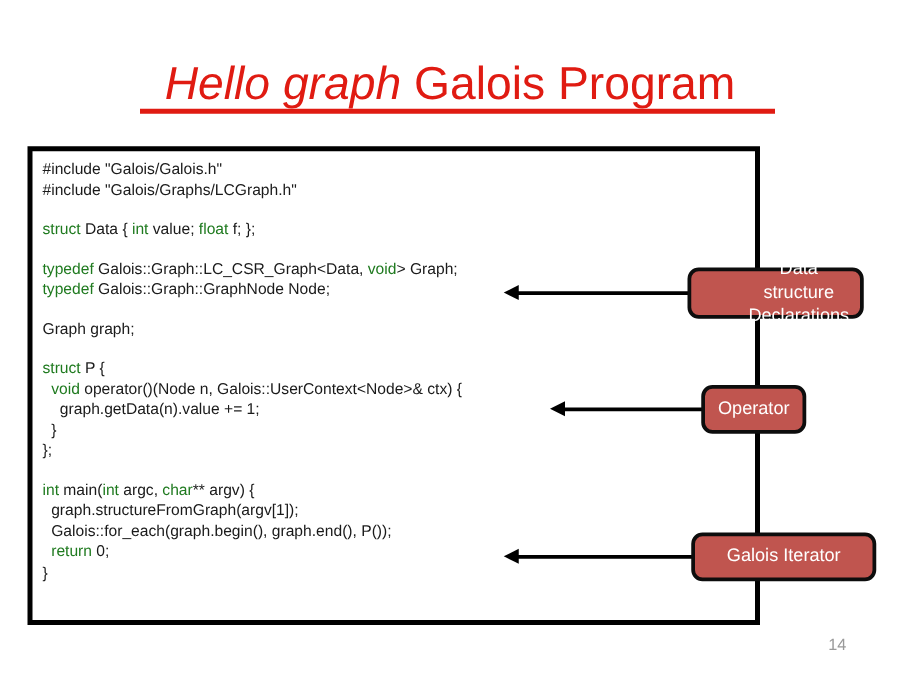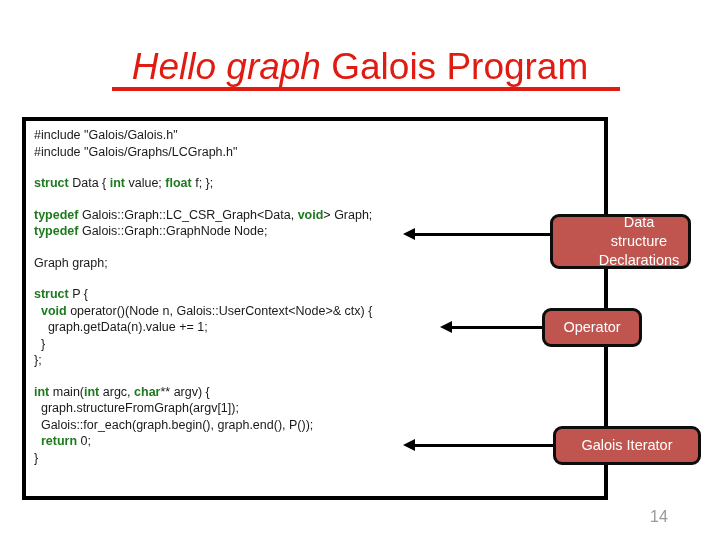--- a/index.html
+++ b/index.html
@@ -58,21 +58,21 @@
     top: 6px;
     width: 570px;
     font-family: "Liberation Sans", sans-serif;
     font-size: 12.5px;
     line-height: 16.5px;
     color: #1a1a1a;
     white-space: pre;
   }
   .kw {
     color: #1f7a1f;
-    font-weight: bold;
+    font-weight: normal;
   }
   .blank {
     display: block;
     height: 15px;
   }
   .cl { display: block; }
 
   
   .callout {
     position: absolute;
@@ -87,27 +87,27 @@
     box-sizing: border-box;
     display: flex;
     align-items: center;
     justify-content: center;
     padding: 2px 6px;
   }
   #callout-data-structure {
     left: 550px;
     top: 214px;
     width: 141px;
-    height: 55px;
+    height: 41px;
     padding-left: 43px;
   }
   #callout-operator {
-    left: 542px;
+    left: 561px;
     top: 308px;
-    width: 100px;
+    width: 84px;
     height: 39px;
   }
   #callout-iterator {
     left: 553px;
     top: 426px;
     width: 148px;
     height: 39px;
   }
 
   
@@ -127,26 +127,26 @@
   #arrow1-line { left: 412px; top: 233px; width: 140px; }
   #arrow1-head { left: 403px; top: 228px; }
   #arrow2-line { left: 449px; top: 326px; width: 126px; }
   #arrow2-head { left: 440px; top: 321px; }
   #arrow3-line { left: 412px; top: 444px; width: 143px; }
   #arrow3-head { left: 403px; top: 439px; }
 
   
   #page-number {
     position: absolute;
-    left: 650px;
+    left: 637px;
     top: 508px;
     width: 40px;
-    text-align: left;
+    text-align: right;
     color: #9a9a9a;
-    font-size: 16px;
+    font-size: 13px;
     font-family: "Liberation Sans", sans-serif;
   }
 </style>
 </head>
 <body>
 
 <div id="slide-title">
   <span class="t-em">Hello graph</span><span> Galois Program</span>
 </div>
 <div id="title-underline"></div>

